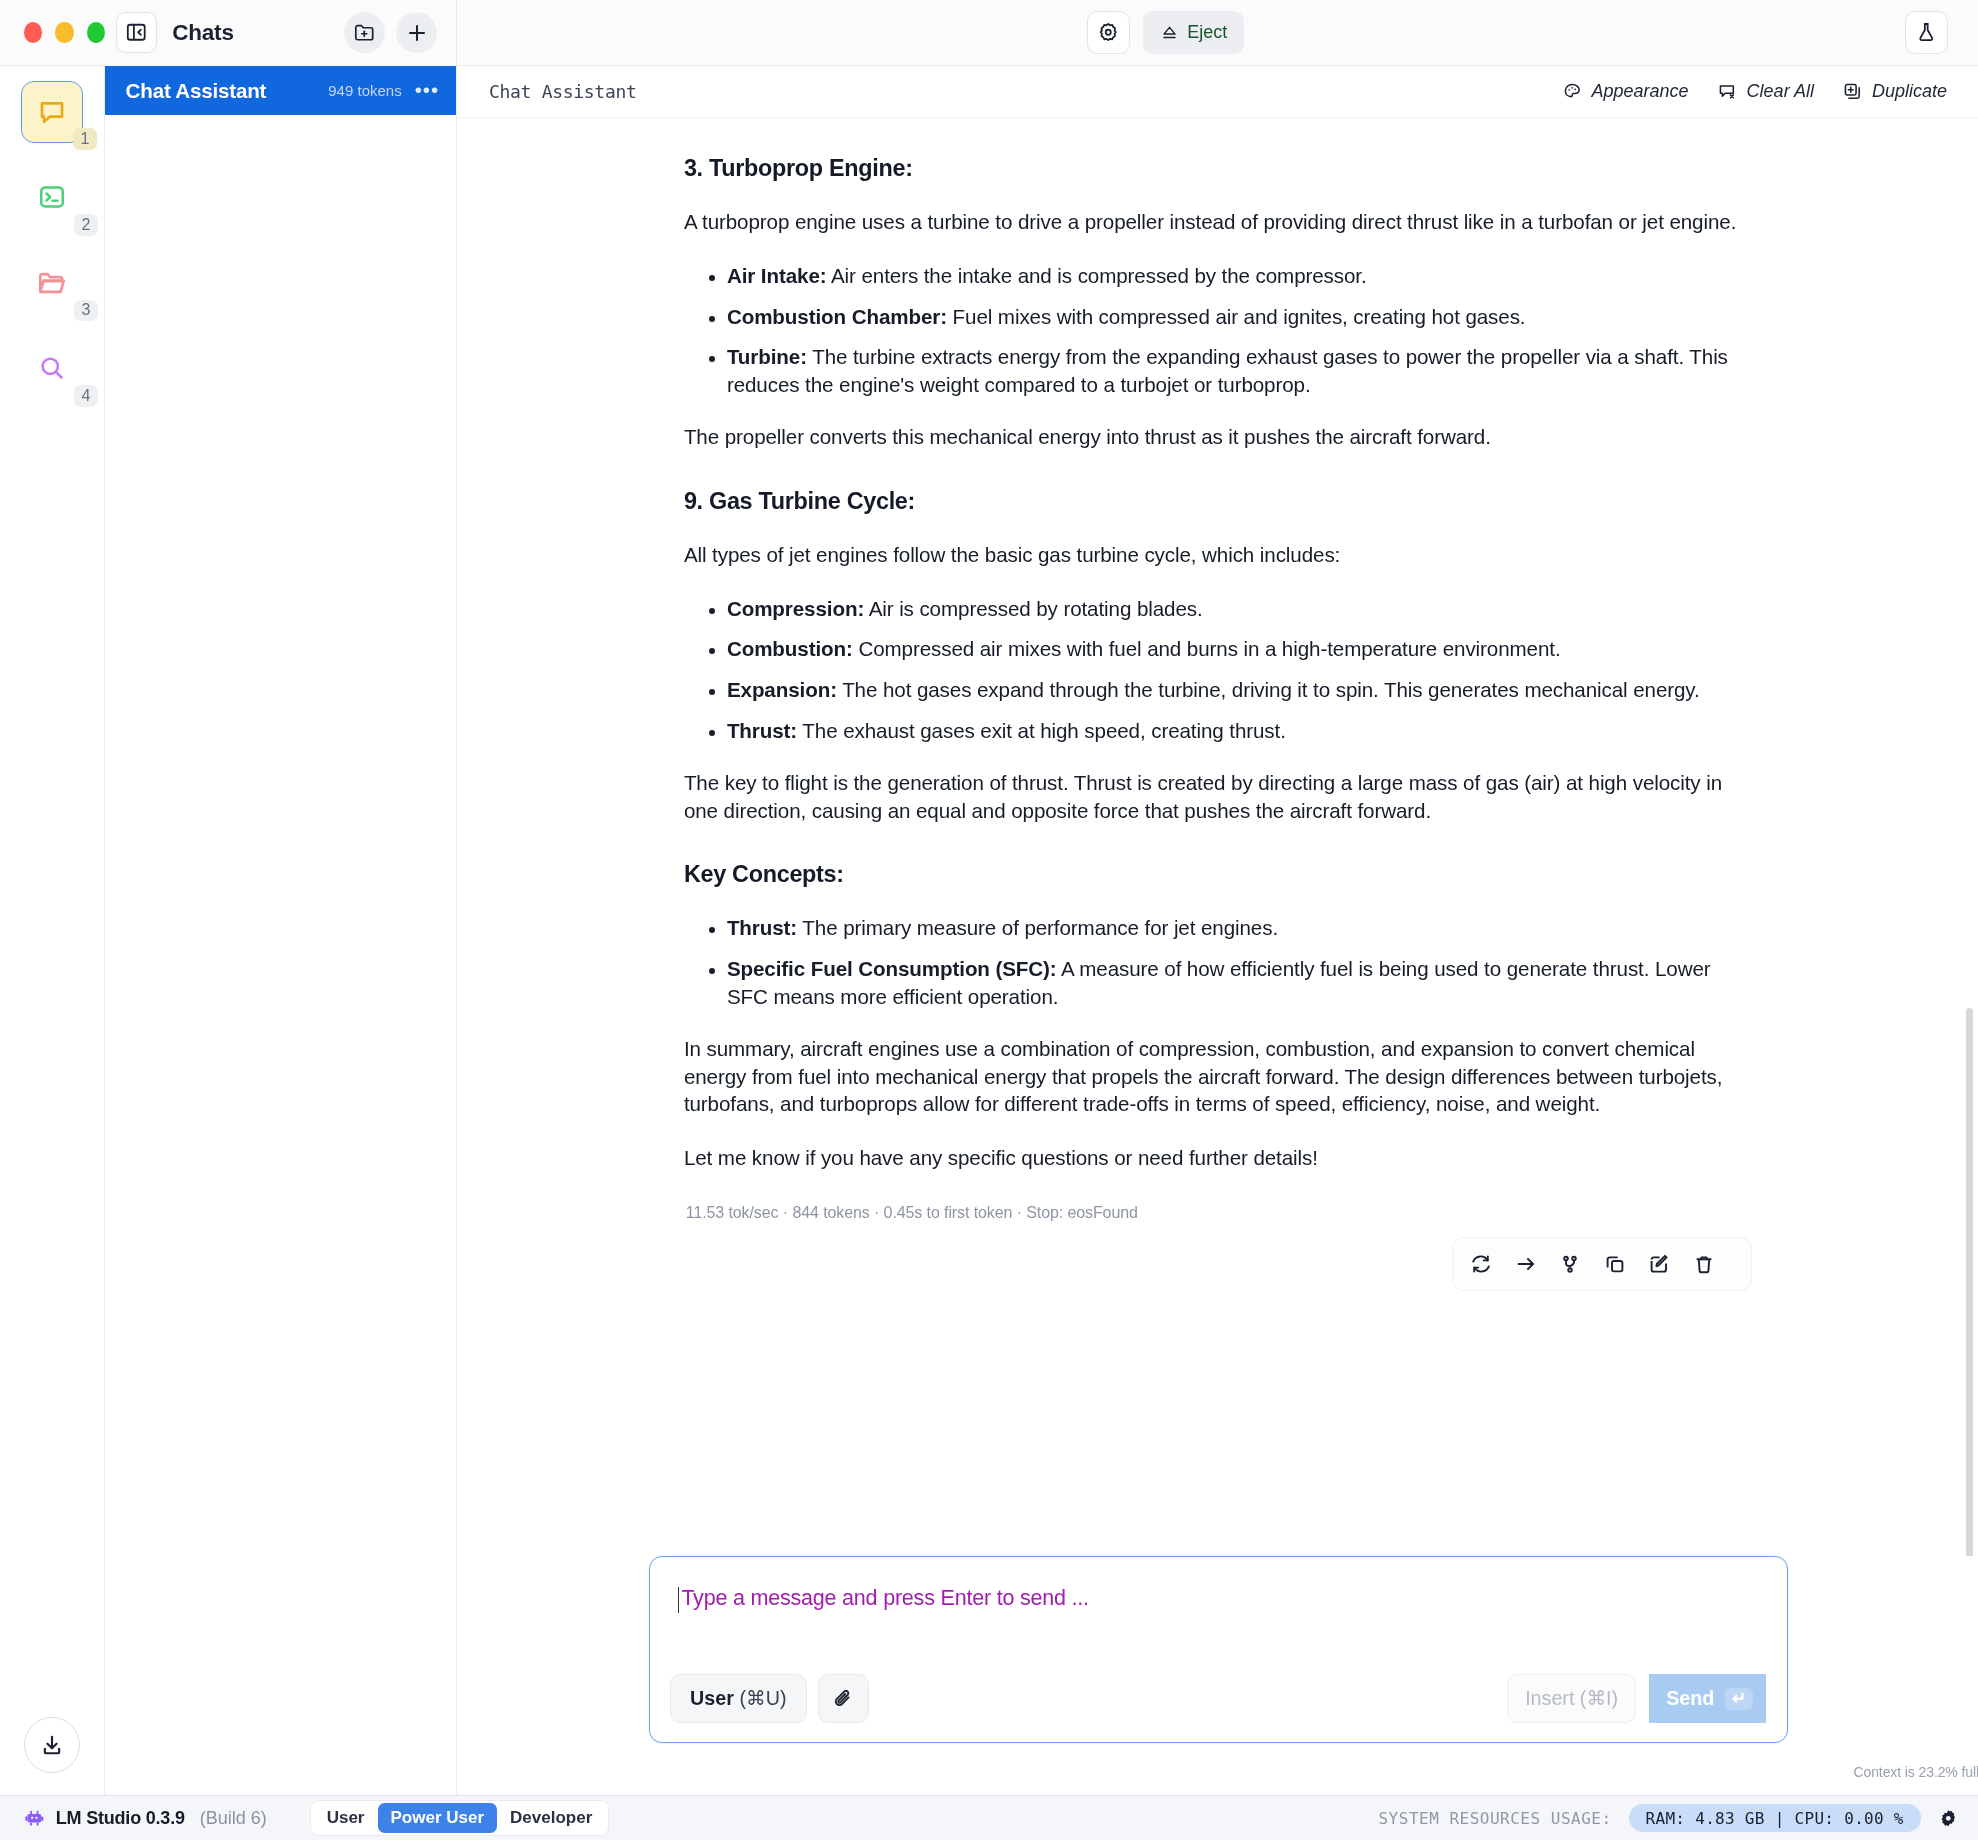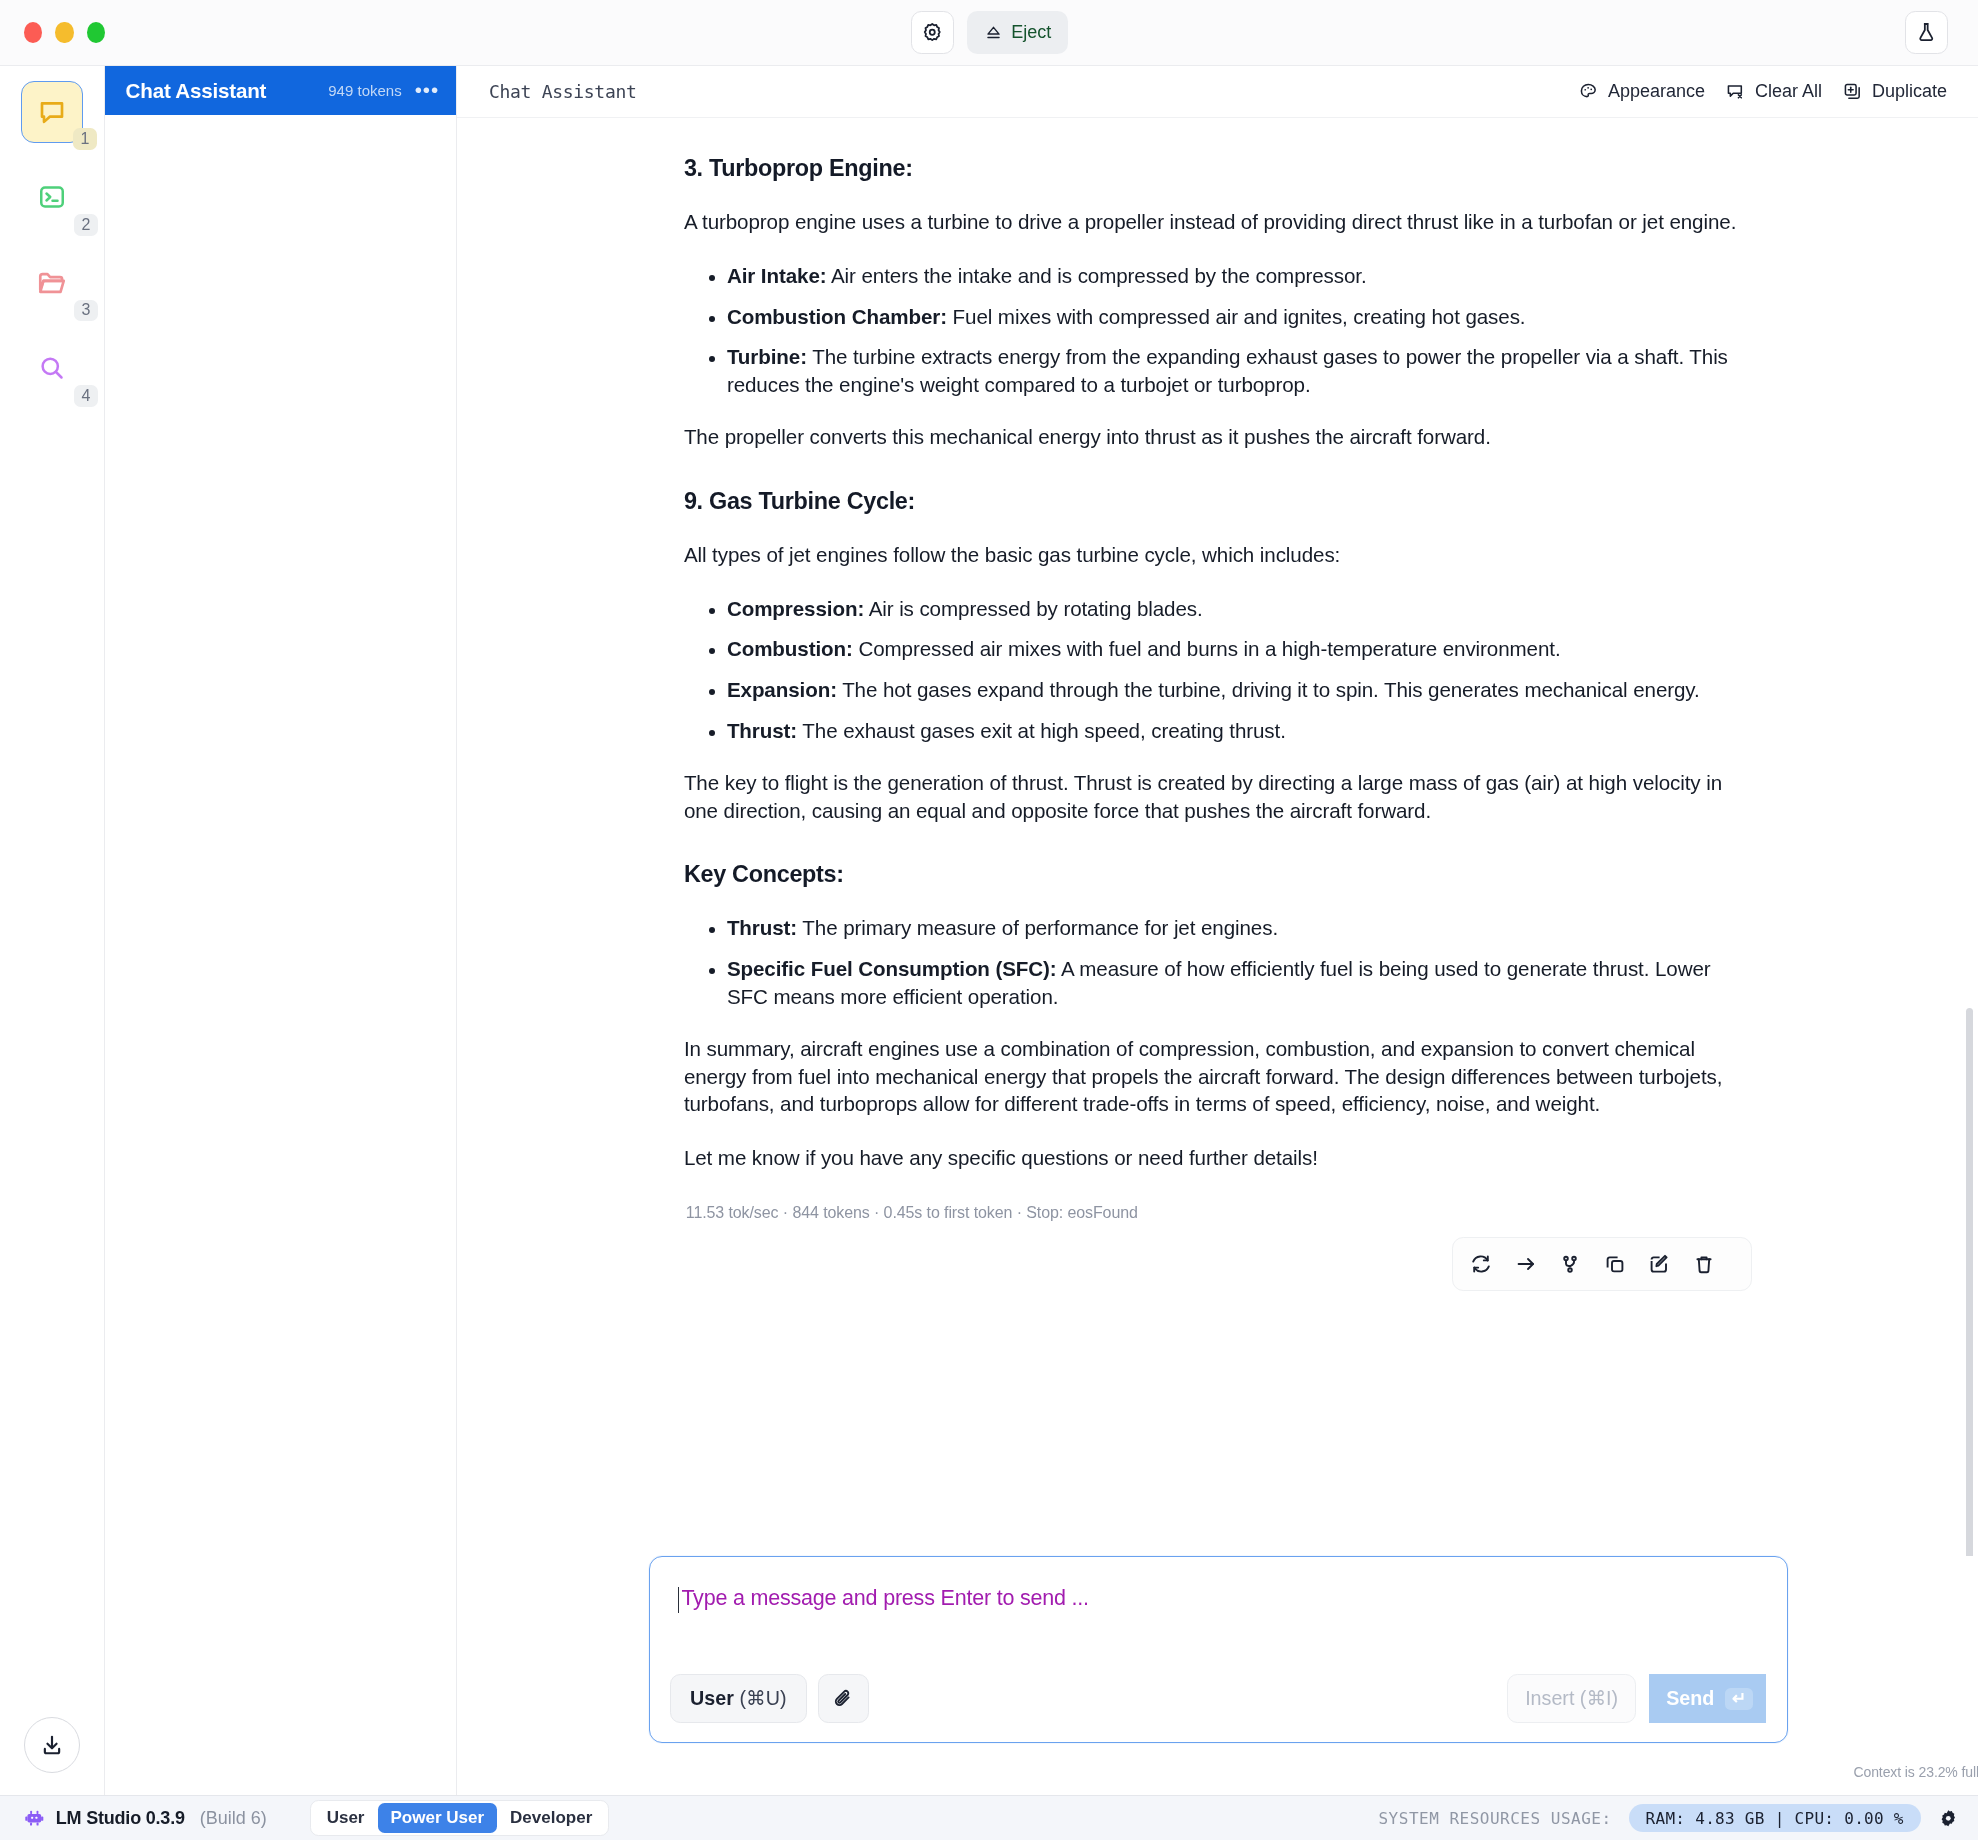--- a/index.html
+++ b/index.html
@@ -152,21 +152,21 @@
     height: 52px; min-height: 52px;
     display: flex; align-items: center;
     padding: 0 32px 0 32px;
     border-bottom: 0.9px solid #f0f1f3;
     background: #fff;
   }
   .main-head-title {
     font-family: "DejaVu Sans Mono", monospace;
     font-size: 18px; color: #3c4354; letter-spacing: -0.3px;
   }
-  .main-head-actions { margin-left: auto; display: flex; align-items: center; gap: 20px; }
+  .main-head-actions { margin-left: auto; display: flex; align-items: center; gap: 28px; font-style: italic; }
   .head-action {
     display: flex; align-items: center; gap: 9.4px;
     font-size: 18px; color: #222838; font-weight: 500;
   }
 
   
   .transcript {
     flex: 1; overflow: hidden; position: relative;
     padding: 37px 0 0 0;
   }
@@ -308,20 +308,45 @@
 
 <div class="app">
 
   <div class="topbar">
     <div class="traffic">
       <span class="dot red"></span>
       <span class="dot yellow"></span>
       <span class="dot green"></span>
     </div>
 
+    <div class="chats-head">
+      <div class="icon-btn bordered">
+        <svg width="22.5" height="22.5" viewBox="0 0 24 24" fill="none" stroke="#1b2130" stroke-width="1.9">
+          <rect x="3" y="4" width="18" height="16" rx="2.5"></rect>
+          <line x1="9.5" y1="4" x2="9.5" y2="20"></line>
+          <path d="M17 9.2 14 12l3 2.8" stroke-linecap="round" stroke-linejoin="round"></path>
+        </svg>
+      </div>
+      <div class="chats-title">Chats</div>
+      <div class="chats-head-actions">
+        <div class="icon-btn round">
+          <svg width="22.5" height="22.5" viewBox="0 0 24 24" fill="none" stroke="#1b2130" stroke-width="1.8">
+            <path d="M3 7a2 2 0 0 1 2-2h4l2 2.2h8a2 2 0 0 1 2 2V18a2 2 0 0 1-2 2H5a2 2 0 0 1-2-2z" stroke-linejoin="round"></path>
+            <line x1="12" y1="11" x2="12" y2="16.2" stroke-linecap="round"></line>
+            <line x1="9.4" y1="13.6" x2="14.6" y2="13.6" stroke-linecap="round"></line>
+          </svg>
+        </div>
+        <div class="icon-btn round">
+          <svg width="24" height="24" viewBox="0 0 24 24" fill="none" stroke="#1b2130" stroke-width="2" stroke-linecap="round">
+            <line x1="12" y1="5" x2="12" y2="19"></line>
+              <line x1="5" y1="12" x2="19" y2="12"></line>
+          </svg>
+        </div>
+      </div>
+    </div>
 
     <div class="topbar-center">
       <div class="gear-btn">
         <svg width="22.5" height="22.5" viewBox="0 0 24 24" fill="none" stroke="#1b2130" stroke-width="1.9">
           <path d="M12 3.2 14 4.6l2.3-.5.9 2.2 2 1.2-.5 2.3 1.3 2-1.3 2 .5 2.3-2 1.2-.9 2.2-2.3-.5-2 1.4-2-1.4-2.3.5-.9-2.2-2-1.2.5-2.3-1.3-2 1.3-2-.5-2.3 2-1.2.9-2.2L10 4.6z" stroke-linejoin="round"></path>
           <circle cx="12" cy="12" r="2.7"></circle>
         </svg>
       </div>
       <div class="eject-btn">
         <svg width="19" height="19" viewBox="0 0 24 24" fill="none" stroke="#1b2130" stroke-width="1.8" stroke-linejoin="round">

